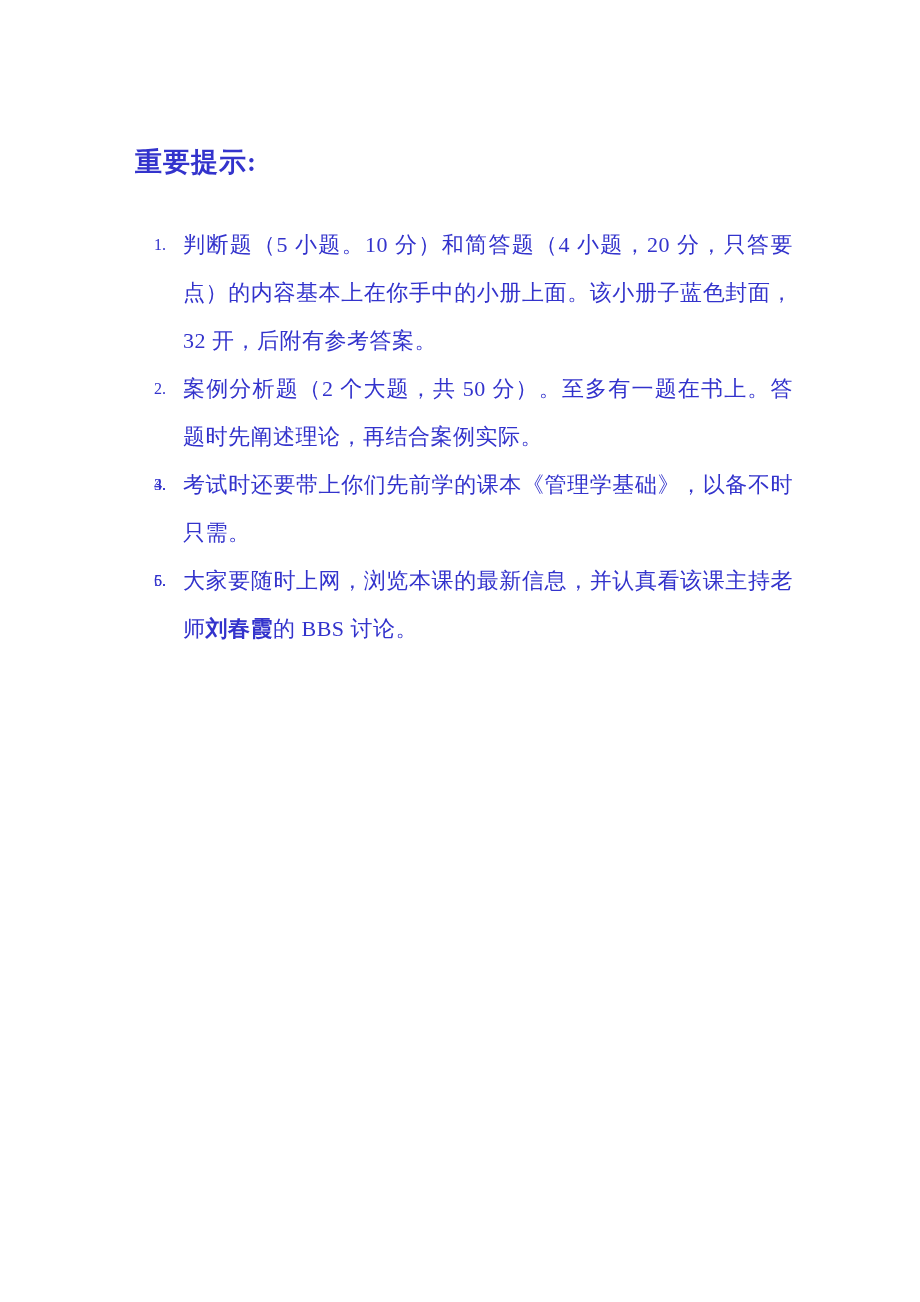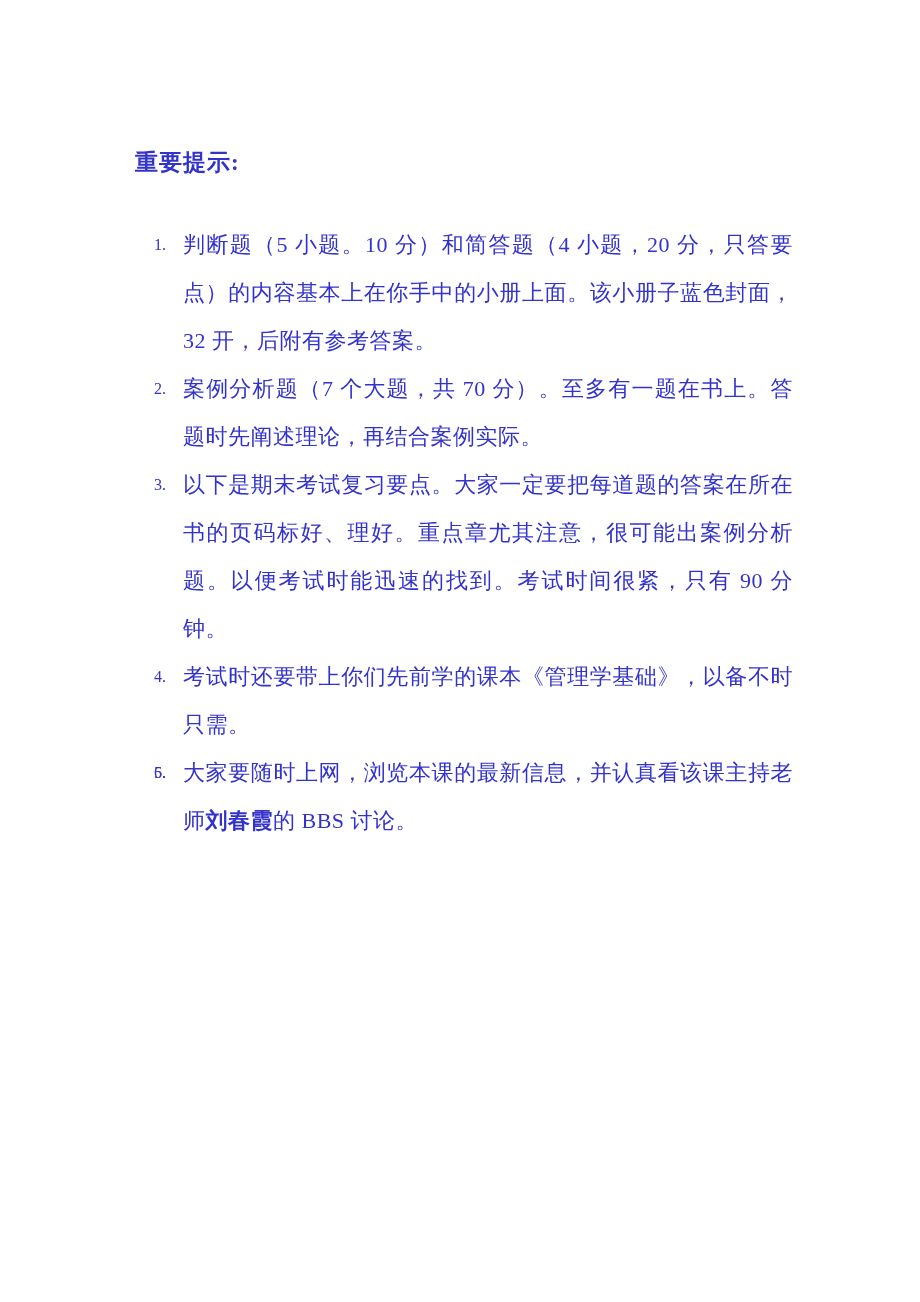--- a/index.html
+++ b/index.html
@@ -12,21 +12,21 @@
     width: 920px;
     height: 1302px;
     background: #ffffff;
     box-sizing: border-box;
     padding: 147px 127px 0 135px;
     font-family: "Liberation Serif", "DejaVu Serif", serif;
     overflow: hidden;
   }
   .doc-title {
     margin: 0;
-    font-size: 23px;
+    font-size: 27px;
     line-height: 31px;
     font-weight: bold;
     color: #3333cc;
     letter-spacing: 1px;
   }
   .notice-list {
     list-style: none;
     margin: 43px 0 0 0;
     padding: 0;
   }
@@ -53,19 +53,19 @@
     font-family: Liberation Serif, serif;
   }
 </style>
 </head>
 <body>
 
 <div class="page">
   <h1 class="doc-title">重要提示:</h1>
   <ol class="notice-list">
     <li class="notice-item"><span class="num">1.</span><span class="txt">判断题（5 小题。10 分）和简答题（4 小题，20 分，只答要点）的内容基本上在你手中的小册上面。该小册子蓝色封面，32 开，后附有参考答案。</span></li>
-    <li class="notice-item"><span class="num">2.</span><span class="txt">案例分析题（7 个大题，共 70 分）。至多有一题在书上。答题时先阐述理论，再结合案例实际。</span></li>
-    <li class="notice-item"><span class="num">3.</span><span class="txt">以下是期末考试复习要点。大家一定要把每道题的答案在所在书的页码标好、理好。重点章尤其注意，很可能出案例分析题。以便考试时能迅速的找到。考试时间很紧，只有 90 分钟。</span></li>
+    <li class="notice-item"><span class="num">2.</span><span class="txt">案例分析题（2 个大题，共 50 分）。至多有一题在书上。答题时先阐述理论，再结合案例实际。</span></li>
+    <li class="notice-item"><span class="num">3.</span></li>
     <li class="notice-item"><span class="num">4.</span><span class="txt">考试时还要带上你们先前学的课本《管理学基础》，以备不时只需。</span></li>
     <li class="notice-item"><span class="num">5.</span></li>
     <li class="notice-item"><span class="num">6.</span><span class="txt"><span>大家要随时上网，浏览本课的最新信息，并认真看该课主持老师</span><strong>刘春霞</strong><span>的 BBS 讨论。</span></span></li>
   </ol>
 </div>
 
 </body></html>

